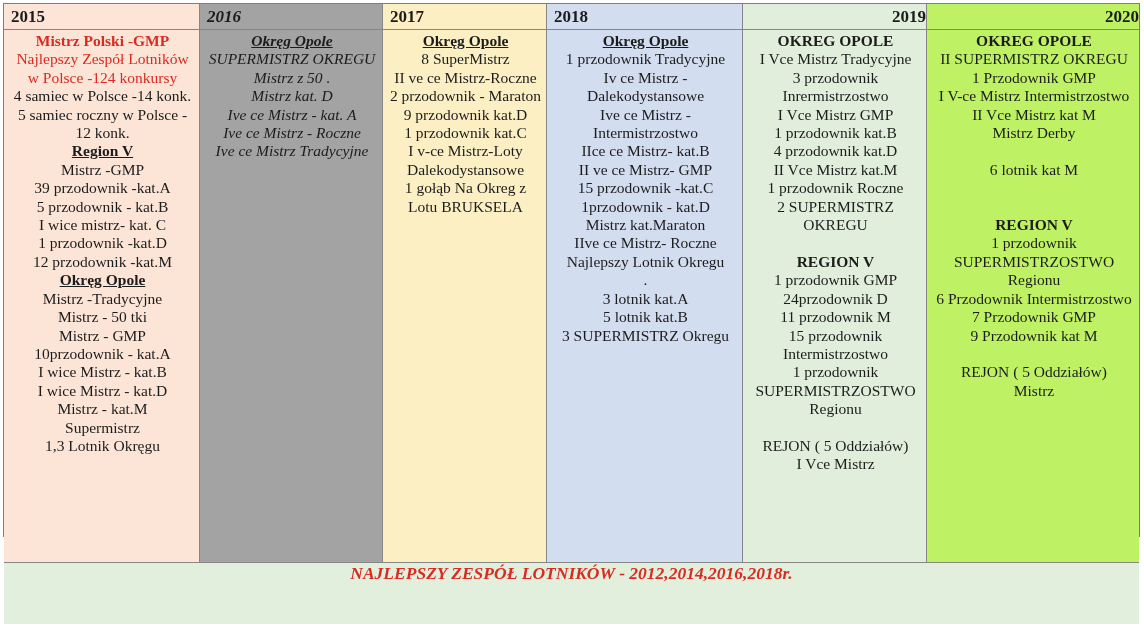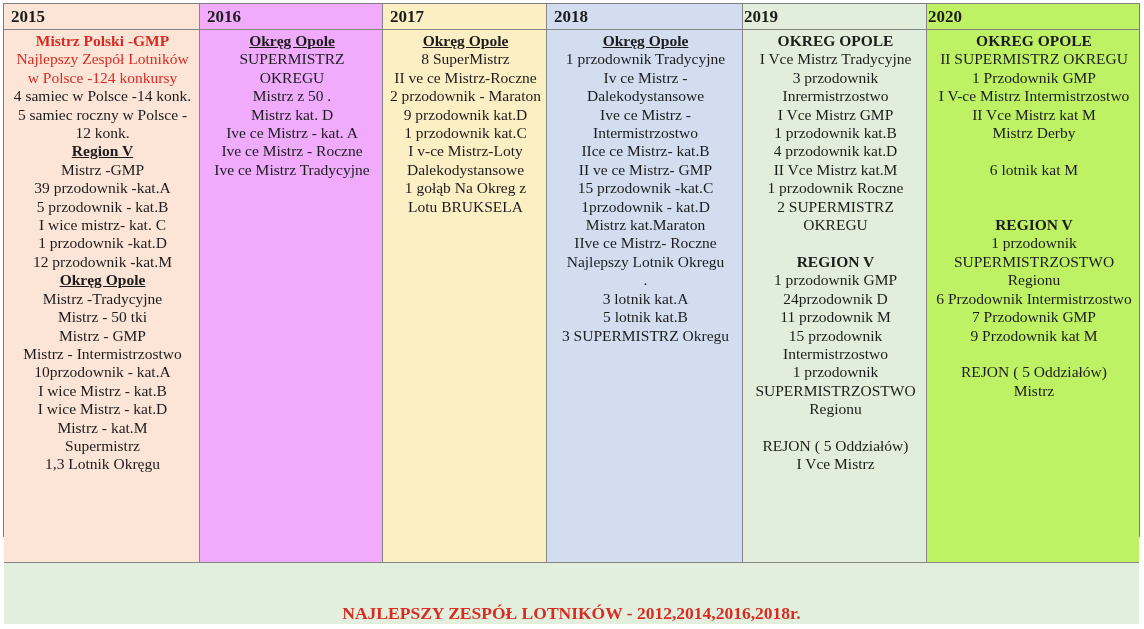--- a/index.html
+++ b/index.html
@@ -41,40 +41,41 @@
     height: 26px;
     box-sizing: border-box;
     border-bottom: 1px solid #868686;
     font-weight: bold;
     font-size: 17px;
     line-height: 25px;
     padding-left: 7px;
   }
   .col:nth-child(5) .col-header,
   .col:nth-child(6) .col-header {
-    text-align: left;
+    text-align: right;
     padding-left: 1px;
   }
   .col-body {
     padding: 2px 4px 2px 6px;
     font-size: 15.5px;
     line-height: 18.4px;
     text-align: center;
   }
   .line { white-space: normal; }
   .line.bold { font-weight: bold; }
   .line.underline { text-decoration: underline; }
   .line.red { color: var(--red, #d92b21); }
   .footer-row {
     height: 62px;
     box-sizing: border-box;
     border-top: 1px solid #868686;
     display: flex;
-    align-items: flex-end;
+    align-items: flex-start;
     justify-content: center;
+    font-style: italic;
   }
   .footer-text {
     font-weight: bold;
     font-size: 17.5px;
     color: var(--red, #d92b21);
     text-align: center;
   }
 </style>
 </head>
 <body>
@@ -92,30 +93,29 @@
           <div class="line">Mistrz -GMP</div>
           <div class="line">39 przodownik -kat.A</div>
           <div class="line">5 przodownik - kat.B</div>
           <div class="line">I wice mistrz- kat. C</div>
           <div class="line">1 przodownik -kat.D</div>
           <div class="line">12 przodownik -kat.M</div>
           <div class="line bold underline">Okręg Opole</div>
           <div class="line">Mistrz -Tradycyjne</div>
           <div class="line">Mistrz - 50 tki</div>
           <div class="line">Mistrz - GMP</div>
-          <div class="line">Mistrz - Intermistrzostwo</div>
           <div class="line">10przodownik - kat.A</div>
           <div class="line">I wice Mistrz - kat.B</div>
           <div class="line">I wice Mistrz - kat.D</div>
           <div class="line">Mistrz - kat.M</div>
           <div class="line">Supermistrz</div>
           <div class="line">1,3 Lotnik Okręgu</div>
         </div>
       </div>
-      <div class="col" style="background: #f0abfc;">
+      <div class="col" style="background: #a3a3a3; font-style: italic;">
         <div class="col-header">2016</div>
         <div class="col-body">
           <div class="line bold underline">Okręg Opole</div>
           <div class="line">SUPERMISTRZ OKREGU</div>
           <div class="line">Mistrz z 50 .</div>
           <div class="line">Mistrz kat. D</div>
           <div class="line">Ive ce Mistrz - kat. A</div>
           <div class="line">Ive ce Mistrz - Roczne</div>
           <div class="line">Ive ce Mistrz Tradycyjne</div>
         </div>

